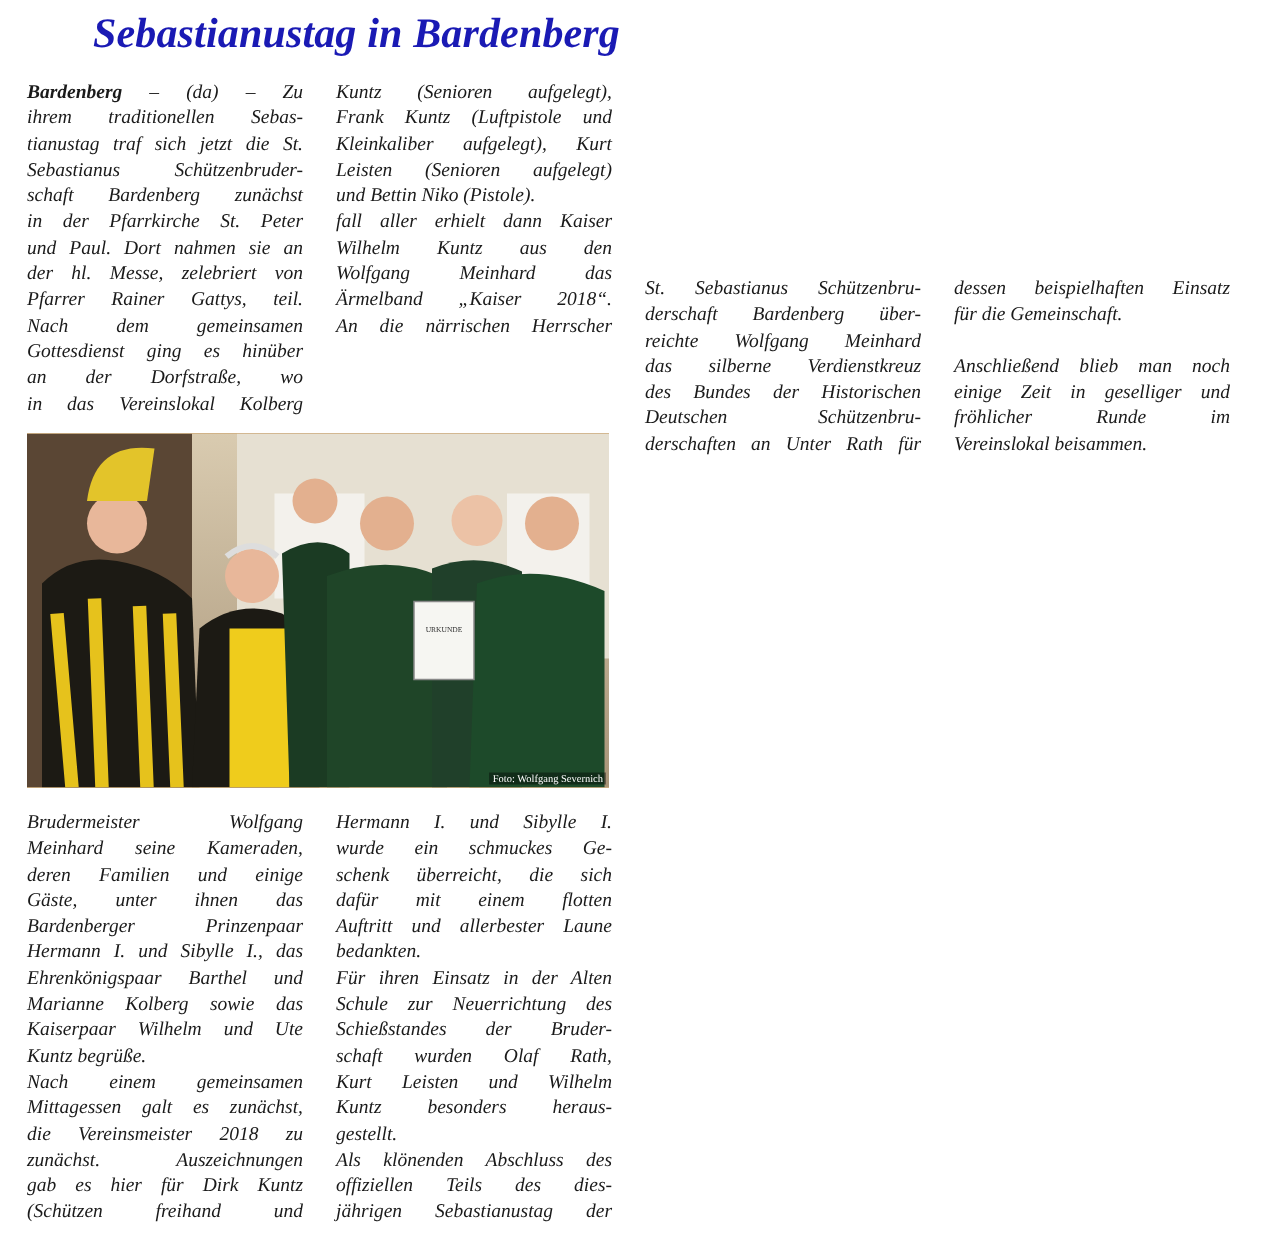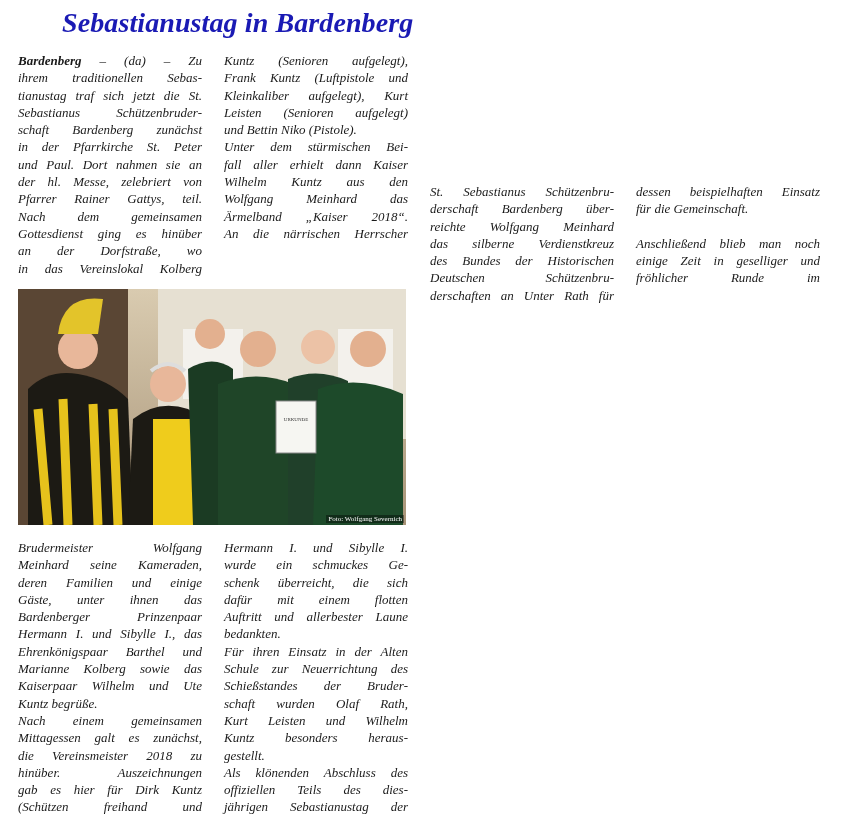--- a/index.html
+++ b/index.html
@@ -38,21 +38,20 @@
     <span class="ln">Gottesdienst ging es hinüber</span>
     <span class="ln">an der Dorfstraße, wo</span>
     <span class="ln">in das Vereinslokal Kolberg</span>
   </div>
 <div class="col" id="c2" style="left:224px; top:52px;">
     <span class="ln">Kuntz (Senioren aufgelegt),</span>
     <span class="ln">Frank Kuntz (Luftpistole und</span>
     <span class="ln">Kleinkaliber aufgelegt), Kurt</span>
     <span class="ln">Leisten (Senioren aufgelegt)</span>
     <span class="ln last">und Bettin Niko (Pistole).</span>
-    <span class="ln">Unter dem stürmischen Bei-</span>
     <span class="ln">fall aller erhielt dann Kaiser</span>
     <span class="ln">Wilhelm Kuntz aus den</span>
     <span class="ln">Wolfgang Meinhard das</span>
     <span class="ln">Ärmelband „Kaiser 2018“.</span>
     <span class="ln">An die närrischen Herrscher</span>
   </div>
 <div class="col" id="c3" style="left:430px; top:183px;">
     <span class="ln">St. Sebastianus Schützenbru-</span>
     <span class="ln">derschaft Bardenberg über-</span>
     <span class="ln">reichte Wolfgang Meinhard</span>
@@ -61,36 +60,37 @@
     <span class="ln">Deutschen Schützenbru-</span>
     <span class="ln">derschaften an Unter Rath für</span>
   </div>
 <div class="col" id="c4" style="left:636px; top:183px;">
     <span class="ln">dessen beispielhaften Einsatz</span>
     <span class="ln last">für die Gemeinschaft.</span>
     <span class="ln blank"></span>
     <span class="ln">Anschließend blieb man noch</span>
     <span class="ln">einige Zeit in geselliger und</span>
     <span class="ln">fröhlicher Runde im</span>
+    <span class="ln last">Vereinslokal beisammen.</span>
   </div>
 <div class="col" id="c5" style="left:18px; top:539px;">
     <span class="ln">Brudermeister Wolfgang</span>
     <span class="ln">Meinhard seine Kameraden,</span>
     <span class="ln">deren Familien und einige</span>
     <span class="ln">Gäste, unter ihnen das</span>
     <span class="ln">Bardenberger Prinzenpaar</span>
     <span class="ln">Hermann I. und Sibylle I., das</span>
     <span class="ln">Ehrenkönigspaar Barthel und</span>
     <span class="ln">Marianne Kolberg sowie das</span>
     <span class="ln">Kaiserpaar Wilhelm und Ute</span>
     <span class="ln last">Kuntz begrüße.</span>
     <span class="ln">Nach einem gemeinsamen</span>
     <span class="ln">Mittagessen galt es zunächst,</span>
     <span class="ln">die Vereinsmeister 2018 zu</span>
-    <span class="ln">hinüber. Auszeichnungen</span>
+    <span class="ln">zunächst. Auszeichnungen</span>
     <span class="ln">gab es hier für Dirk Kuntz</span>
     <span class="ln">(Schützen freihand und</span>
   </div>
 <div class="col" id="c6" style="left:224px; top:539px;">
     <span class="ln">Hermann I. und Sibylle I.</span>
     <span class="ln">wurde ein schmuckes Ge-</span>
     <span class="ln">schenk überreicht, die sich</span>
     <span class="ln">dafür mit einem flotten</span>
     <span class="ln">Auftritt und allerbester Laune</span>
     <span class="ln last">bedankten.</span>

